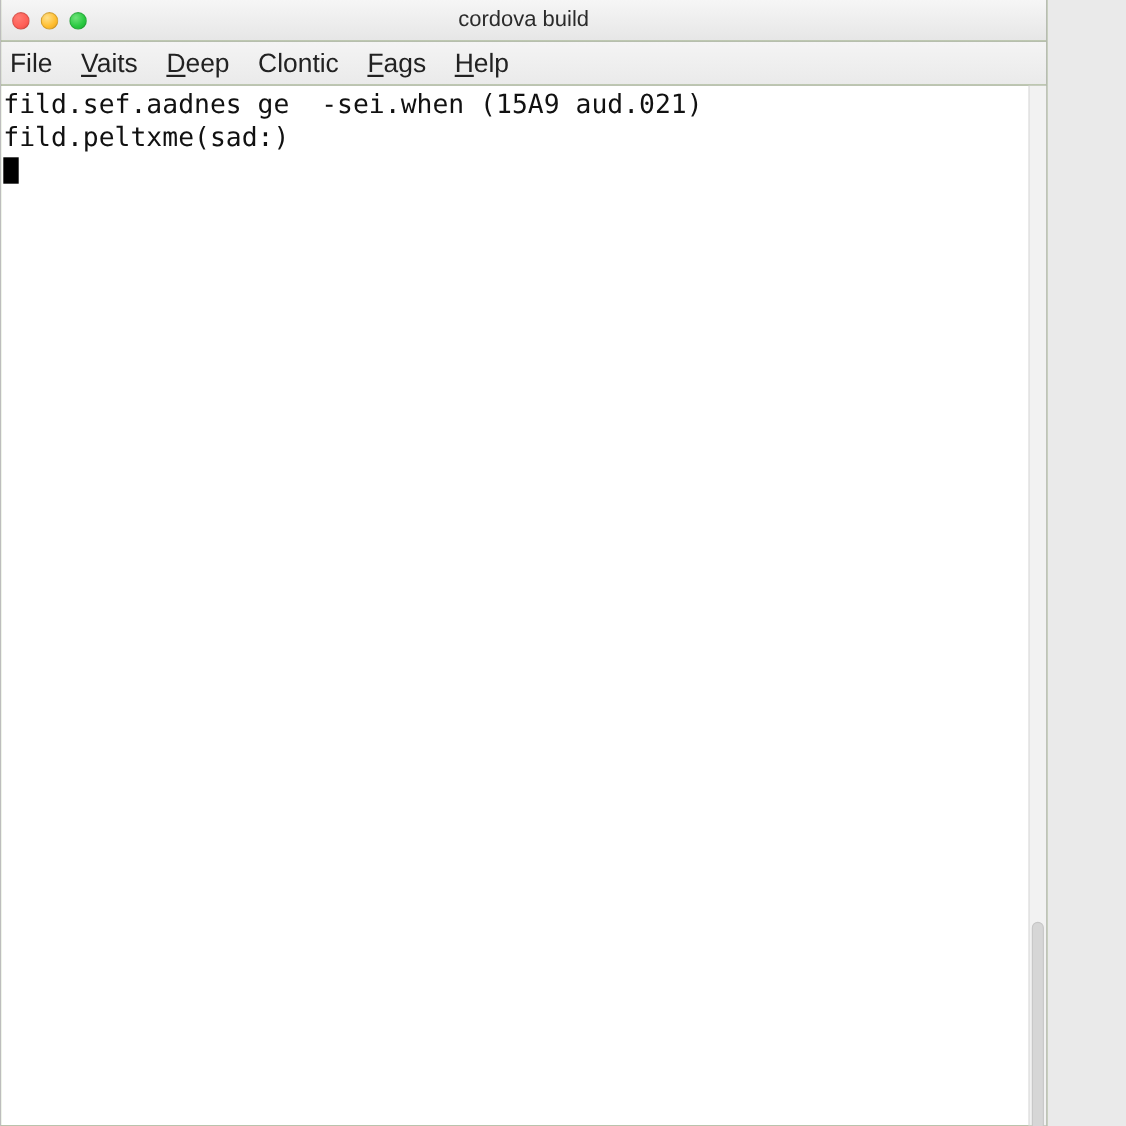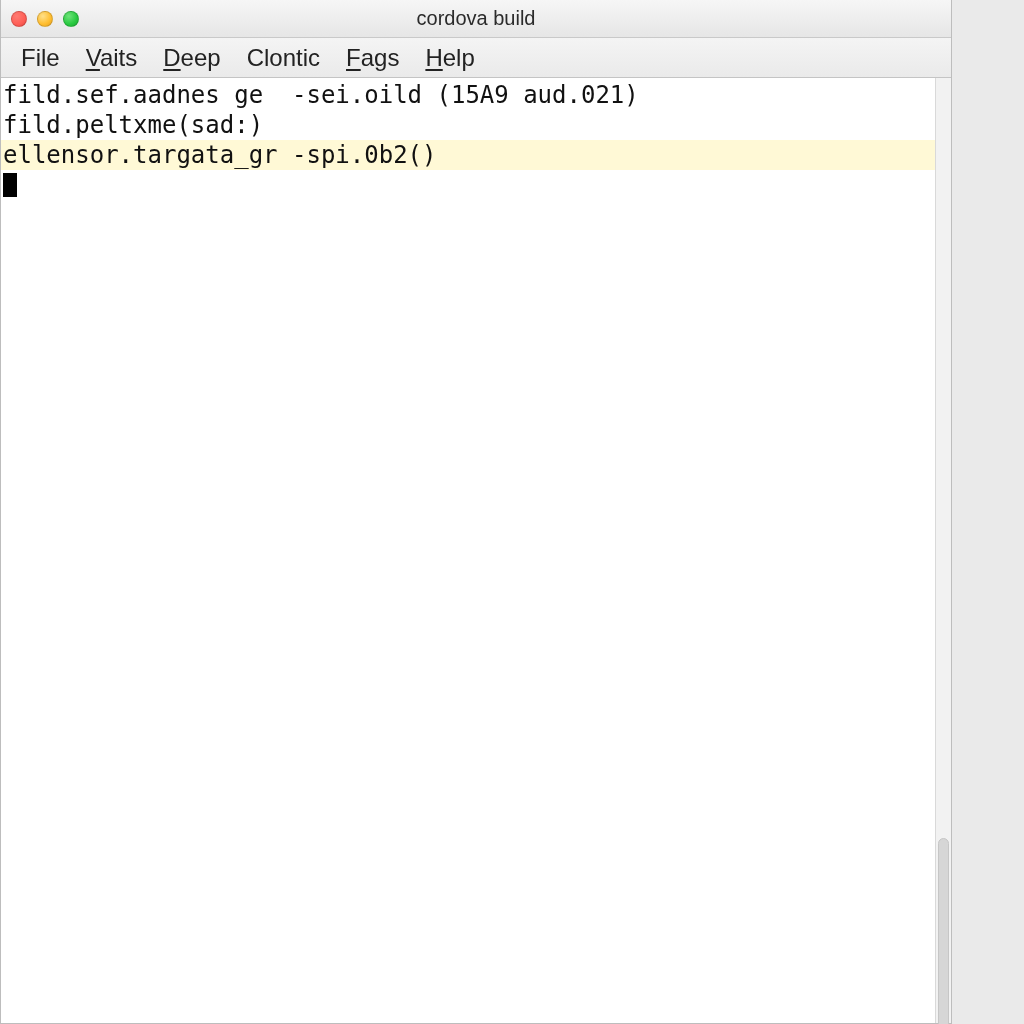--- a/index.html
+++ b/index.html
@@ -47,21 +47,21 @@
   }
 
   
   .menubar {
     height: 40px;
     background: linear-gradient(#f4f4f4, #eaeaea);
     border-bottom: 1px solid #c4c4c4;
     display: flex;
     align-items: center;
     gap: 26px;
-    padding-left: 20px;
+    padding-left: 8px;
     font-size: 24px;
     color: #222;
   }
   .menubar .menu-item {
     cursor: default;
   }
   .mn-u { text-decoration: underline; text-underline-offset: 3px; }
 
   
   .editor-wrap {
@@ -121,19 +121,19 @@
   <div class="menubar" id="menubar">
       <span class="menu-item">File</span>
       <span class="menu-item"><span class="mn-u">V</span>aits</span>
       <span class="menu-item"><span class="mn-u">D</span>eep</span>
       <span class="menu-item">Clontic</span>
       <span class="menu-item"><span class="mn-u">F</span>ags</span>
       <span class="menu-item"><span class="mn-u">H</span>elp</span>
     </div>
 
   <div class="editor-wrap">
-    <div class="editor" id="editor"><div class="line"><span>fild.sef.aadnes ge  -sei.oild (15A9 aud.021)</span></div><div class="line"><span>fild.peltxme(sad:)</span></div><div class="line hl"><span>ellensor.targata_gr -spi.0b2()</span></div><div class="line"><span class="cursor"></span></div></div>
+    <div class="editor" id="editor"><div class="line"><span>fild.sef.aadnes ge  -sei.when (15A9 aud.021)</span></div><div class="line"><span>fild.peltxme(sad:)</span></div><div class="line"><span class="cursor"></span></div></div>
     <div class="scroll-gutter">
       <div class="scroll-thumb"></div>
     </div>
   </div>
 
 </div>
 
 </body></html>

